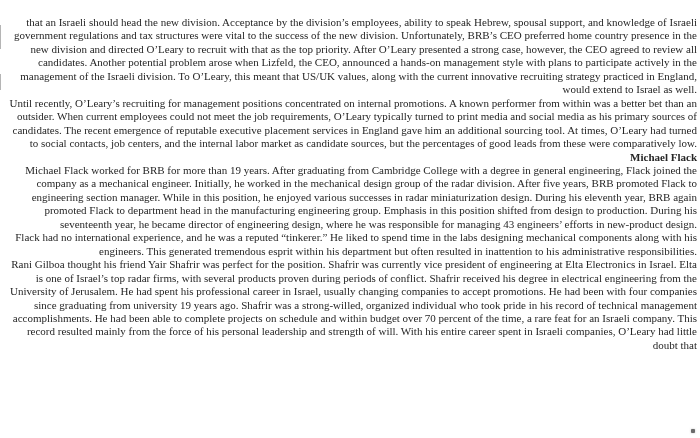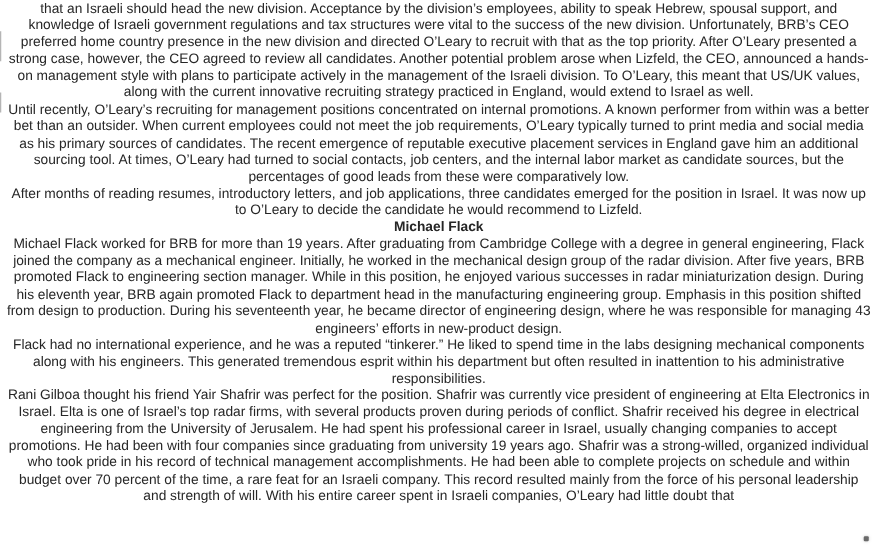--- a/index.html
+++ b/index.html
@@ -4,27 +4,27 @@
 <style>
   * { margin: 0; padding: 0; box-sizing: border-box; }
   html, body {
     width: 700px; height: 438px;
     background: #ffffff;
     overflow: hidden;
     position: relative;
   }
   .doc {
     position: absolute;
-    top: 1px; left: 5px;
+    top: 16px; left: 5px;
     width: 692px;
-    font-family: Liberation Sans, sans-serif;
+    font-family: Liberation Serif, serif;
     font-size: 11px;
     line-height: 13.45px;
     color: #262626;
-    text-align: center;
+    text-align: right;
     -webkit-font-smoothing: antialiased;
   }
   .para { margin: 0; }
   .heading {
     font-weight: bold;
     font-size: 11px;
     line-height: 13.45px;
     margin: 0;
   }
   .edge-mark {
@@ -43,21 +43,20 @@
     border-radius: 1px;
     box-shadow: 0 0 2px rgba(120,120,120,0.5);
   }
 </style>
 </head>
 <body>
 
 <div class="doc">
   <p class="para">that an Israeli should head the new division. Acceptance by the division’s employees, ability to speak Hebrew, spousal support, and knowledge of Israeli government regulations and tax structures were vital to the success of the new division. Unfortunately, BRB’s CEO preferred home country presence in the new division and directed O’Leary to recruit with that as the top priority. After O’Leary presented a strong case, however, the CEO agreed to review all candidates. Another potential problem arose when Lizfeld, the CEO, announced a hands-on management style with plans to participate actively in the management of the Israeli division. To O’Leary, this meant that US/UK values, along with the current innovative recruiting strategy practiced in England, would extend to Israel as well.</p>
   <p class="para">Until recently, O’Leary’s recruiting for management positions concentrated on internal promotions. A known performer from within was a better bet than an outsider. When current employees could not meet the job requirements, O’Leary typically turned to print media and social media as his primary sources of candidates. The recent emergence of reputable executive placement services in England gave him an additional sourcing tool. At times, O’Leary had turned to social contacts, job centers, and the internal labor market as candidate sources, but the percentages of good leads from these were comparatively low.</p>
-  <p class="para">After months of reading resumes, introductory letters, and job applications, three candidates emerged for the position in Israel. It was now up to O’Leary to decide the candidate he would recommend to Lizfeld.</p>
   <div class="heading">Michael Flack</div>
   <p class="para">Michael Flack worked for BRB for more than 19 years. After graduating from Cambridge College with a degree in general engineering, Flack joined the company as a mechanical engineer. Initially, he worked in the mechanical design group of the radar division. After five years, BRB promoted Flack to engineering section manager. While in this position, he enjoyed various successes in radar miniaturization design. During his eleventh year, BRB again promoted Flack to department head in the manufacturing engineering group. Emphasis in this position shifted from design to production. During his seventeenth year, he became director of engineering design, where he was responsible for managing 43 engineers’ efforts in new-product design.</p>
   <p class="para">Flack had no international experience, and he was a reputed “tinkerer.” He liked to spend time in the labs designing mechanical components along with his engineers. This generated tremendous esprit within his department but often resulted in inattention to his administrative responsibilities.</p>
   <p class="para">Rani Gilboa thought his friend Yair Shafrir was perfect for the position. Shafrir was currently vice president of engineering at Elta Electronics in Israel. Elta is one of Israel’s top radar firms, with several products proven during periods of conflict. Shafrir received his degree in electrical engineering from the University of Jerusalem. He had spent his professional career in Israel, usually changing companies to accept promotions. He had been with four companies since graduating from university 19 years ago. Shafrir was a strong-willed, organized individual who took pride in his record of technical management accomplishments. He had been able to complete projects on schedule and within budget over 70 percent of the time, a rare feat for an Israeli company. This record resulted mainly from the force of his personal leadership and strength of will. With his entire career spent in Israeli companies, O’Leary had little doubt that</p>
 </div>
 
 <div class="edge-mark m1"></div>
 <div class="edge-mark m2"></div>
 <div class="corner-dot"></div>
 

